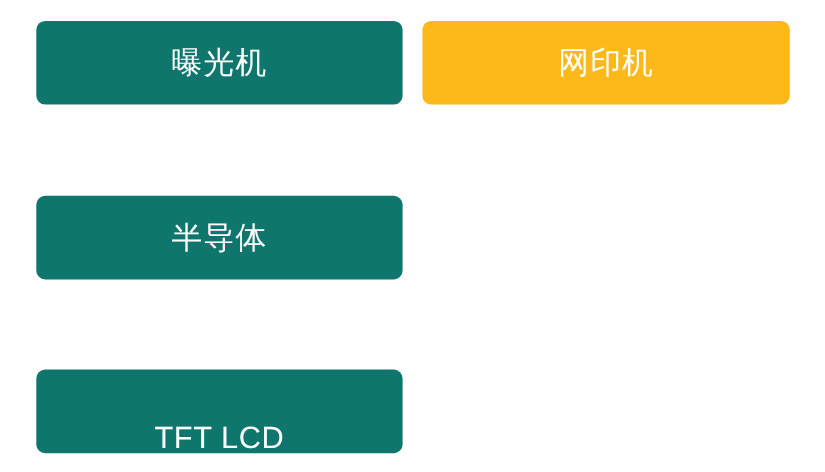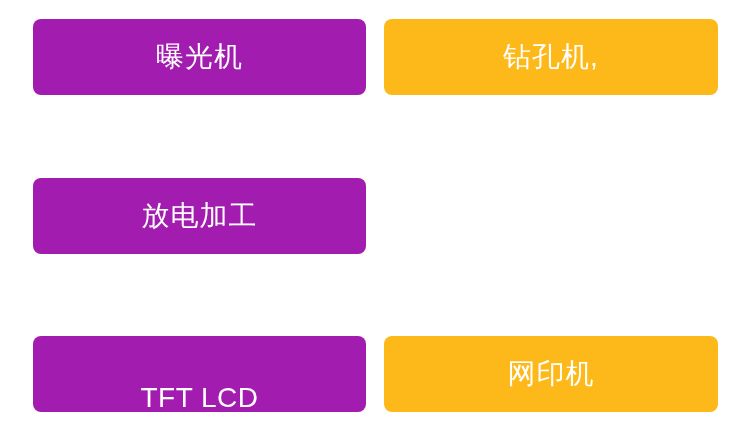--- a/index.html
+++ b/index.html
@@ -44,21 +44,21 @@
     display: flex;
     align-items: center;
     justify-content: center;
     box-sizing: border-box;
     padding: 0 10px;
     cursor: pointer;
     user-select: none;
     -webkit-font-smoothing: antialiased;
   }
 
-  .tag-button.blue   { background: #a21caf; }
+  .tag-button.blue   { background: #0f766e; }
   .tag-button.orange { background: #fdb819; }
 
   .tag-label {
     color: #ffffff;
     font-size: 28px;
     line-height: 1;
     font-weight: 400;
     letter-spacing: 1px;
     white-space: nowrap;
     text-align: center;
@@ -74,36 +74,33 @@
 <body>
 
 <div id="tag-board">
 
   <div class="tag-column left">
 
     <div class="tag-button blue">
       <span class="tag-label">曝光机</span>
     </div>
 
+
     <div class="tag-button blue">
-      <span class="tag-label">放电加工</span>
+      <span class="tag-label">半导体</span>
     </div>
-
 
     <div class="tag-button blue">
       <span class="tag-label latin">TFT LCD</span>
     </div>
 
   </div>
 
   <div class="tag-column right">
 
-    <div class="tag-button orange">
-      <span class="tag-label">钻孔机,</span>
-    </div>
 
 
 
     <div class="tag-button orange">
       <span class="tag-label">网印机</span>
     </div>
 
   </div>
 
 </div>

